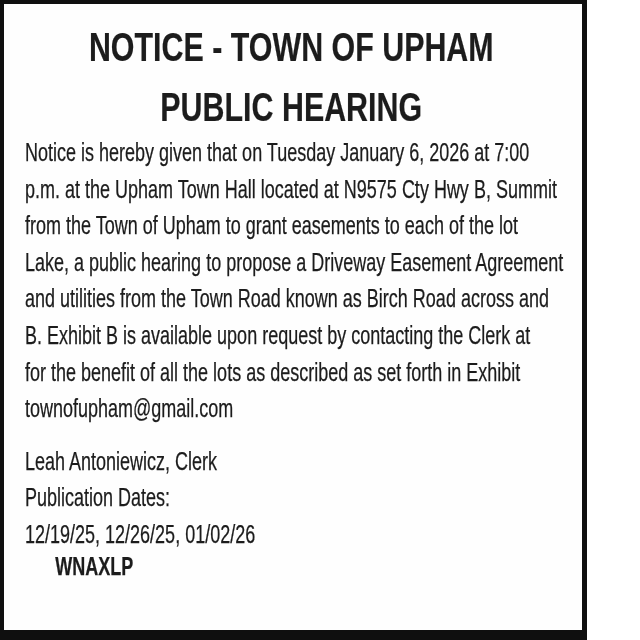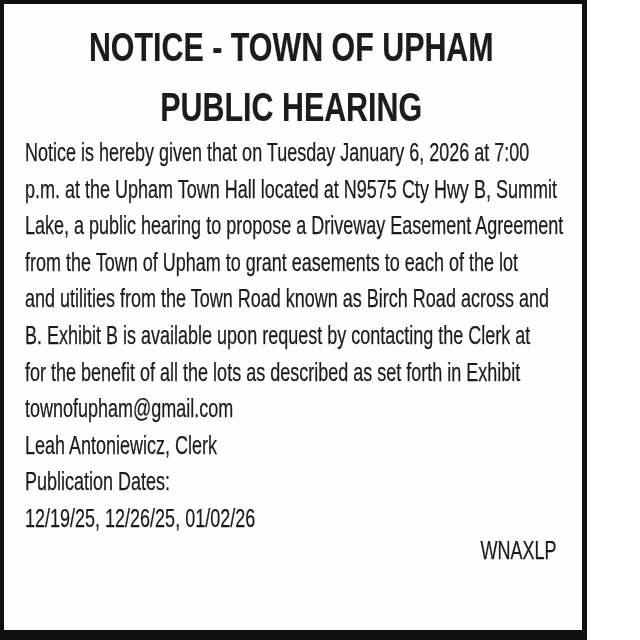--- a/index.html
+++ b/index.html
@@ -36,43 +36,43 @@
   .body{margin-top:-3px;text-decoration:underline;}
   .bline{height:36.6px;line-height:36.6px;white-space:nowrap;}
   .bline>span{
     display:inline-block;
     font-size:25px;
     line-height:36.6px;
     transform:scaleX(0.72);
     transform-origin:0 50%;
     -webkit-text-stroke:0.25px currentColor;
   }
-  .footer{}
-  .tag-line{margin-top:-5px;text-align:right;}
+  .footer{margin-top:16px;}
+  .tag-line{margin-top:-5px;font-weight:bold;}
   .tag-line>span{transform-origin:100% 50%;}
 </style>
 </head>
 <body>
 
 <div class="page">
 
   <div class="title">
     <div class="title-line">
       <span>NOTICE - TOWN OF UPHAM</span>
     </div>
     <div class="title-line">
       <span>PUBLIC HEARING</span>
     </div>
   </div>
 
   <div class="body">
     <div class="bline"><span>Notice is hereby given that on Tuesday January 6, 2026 at 7:00</span></div>
     <div class="bline"><span>p.m. at the Upham Town Hall located at N9575 Cty Hwy B, Summit</span></div>
+    <div class="bline"><span>from the Town of Upham to grant easements to each of the lot</span></div>
     <div class="bline"><span>Lake, a public hearing to propose a Driveway Easement Agreement</span></div>
-    <div class="bline"><span>from the Town of Upham to grant easements to each of the lot</span></div>
     <div class="bline"><span>and utilities from the Town Road known as Birch Road across and</span></div>
     <div class="bline"><span>B. Exhibit B is available upon request by contacting the Clerk at</span></div>
     <div class="bline"><span>for the benefit of all the lots as described as set forth in Exhibit</span></div>
     <div class="bline"><span>townofupham@gmail.com</span></div>
   </div>
 
   <div class="footer">
     <div class="bline"><span>Leah Antoniewicz, Clerk</span></div>
     <div class="bline"><span>Publication Dates:</span></div>
     <div class="bline"><span>12/19/25, 12/26/25, 01/02/26</span></div>

